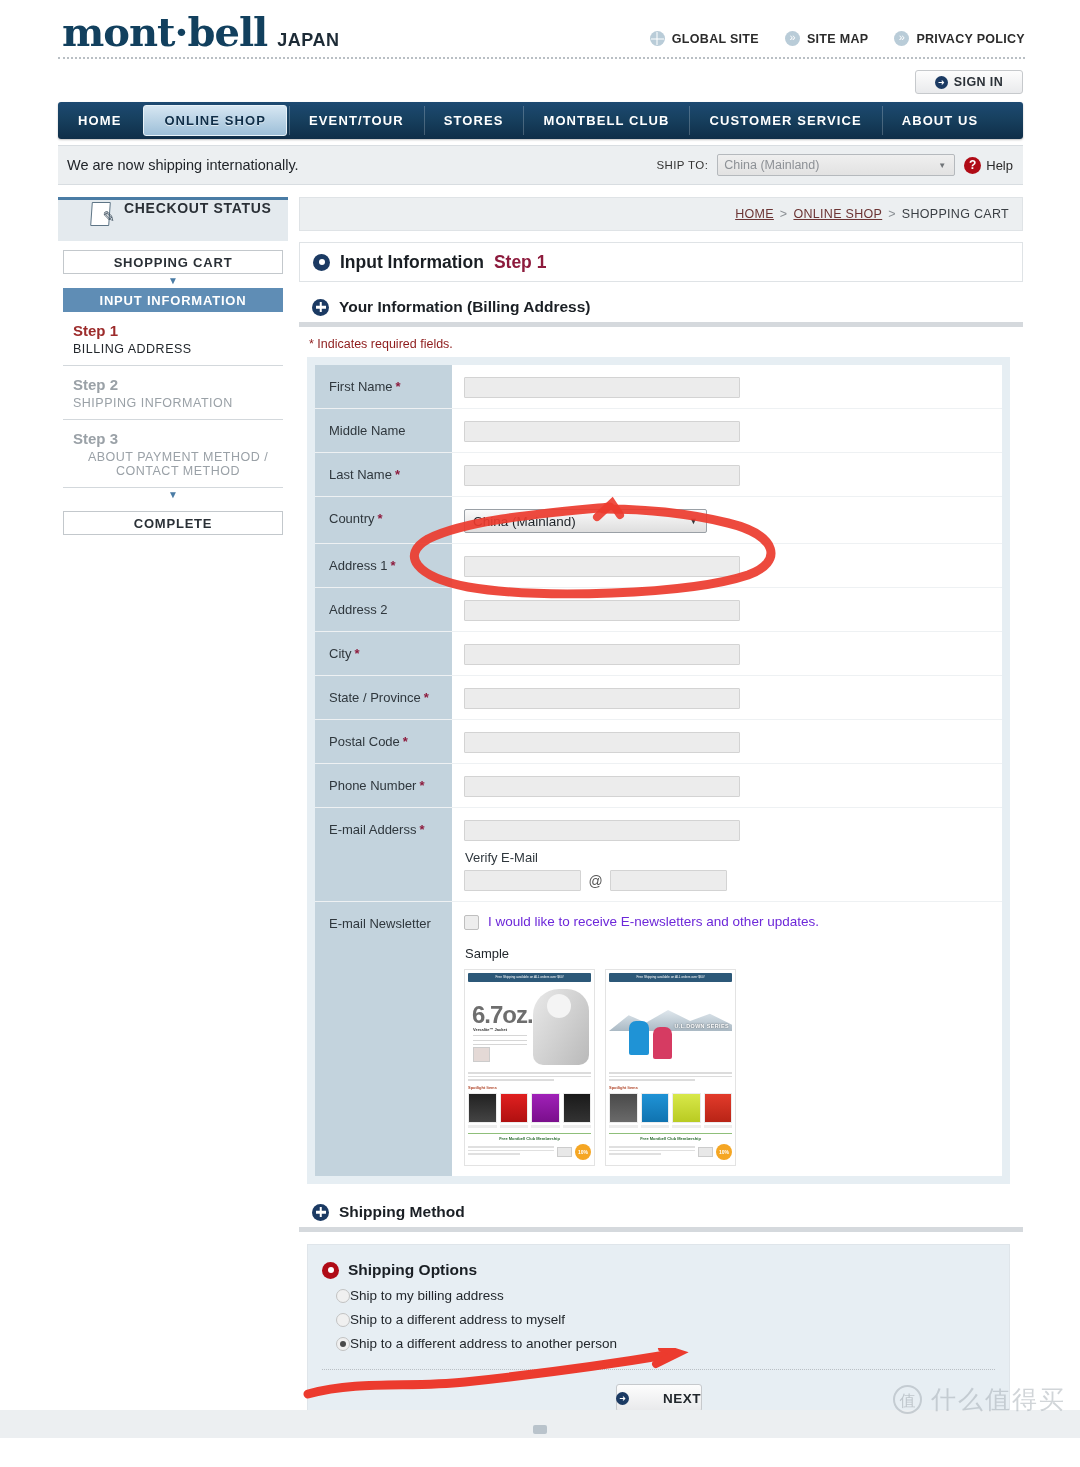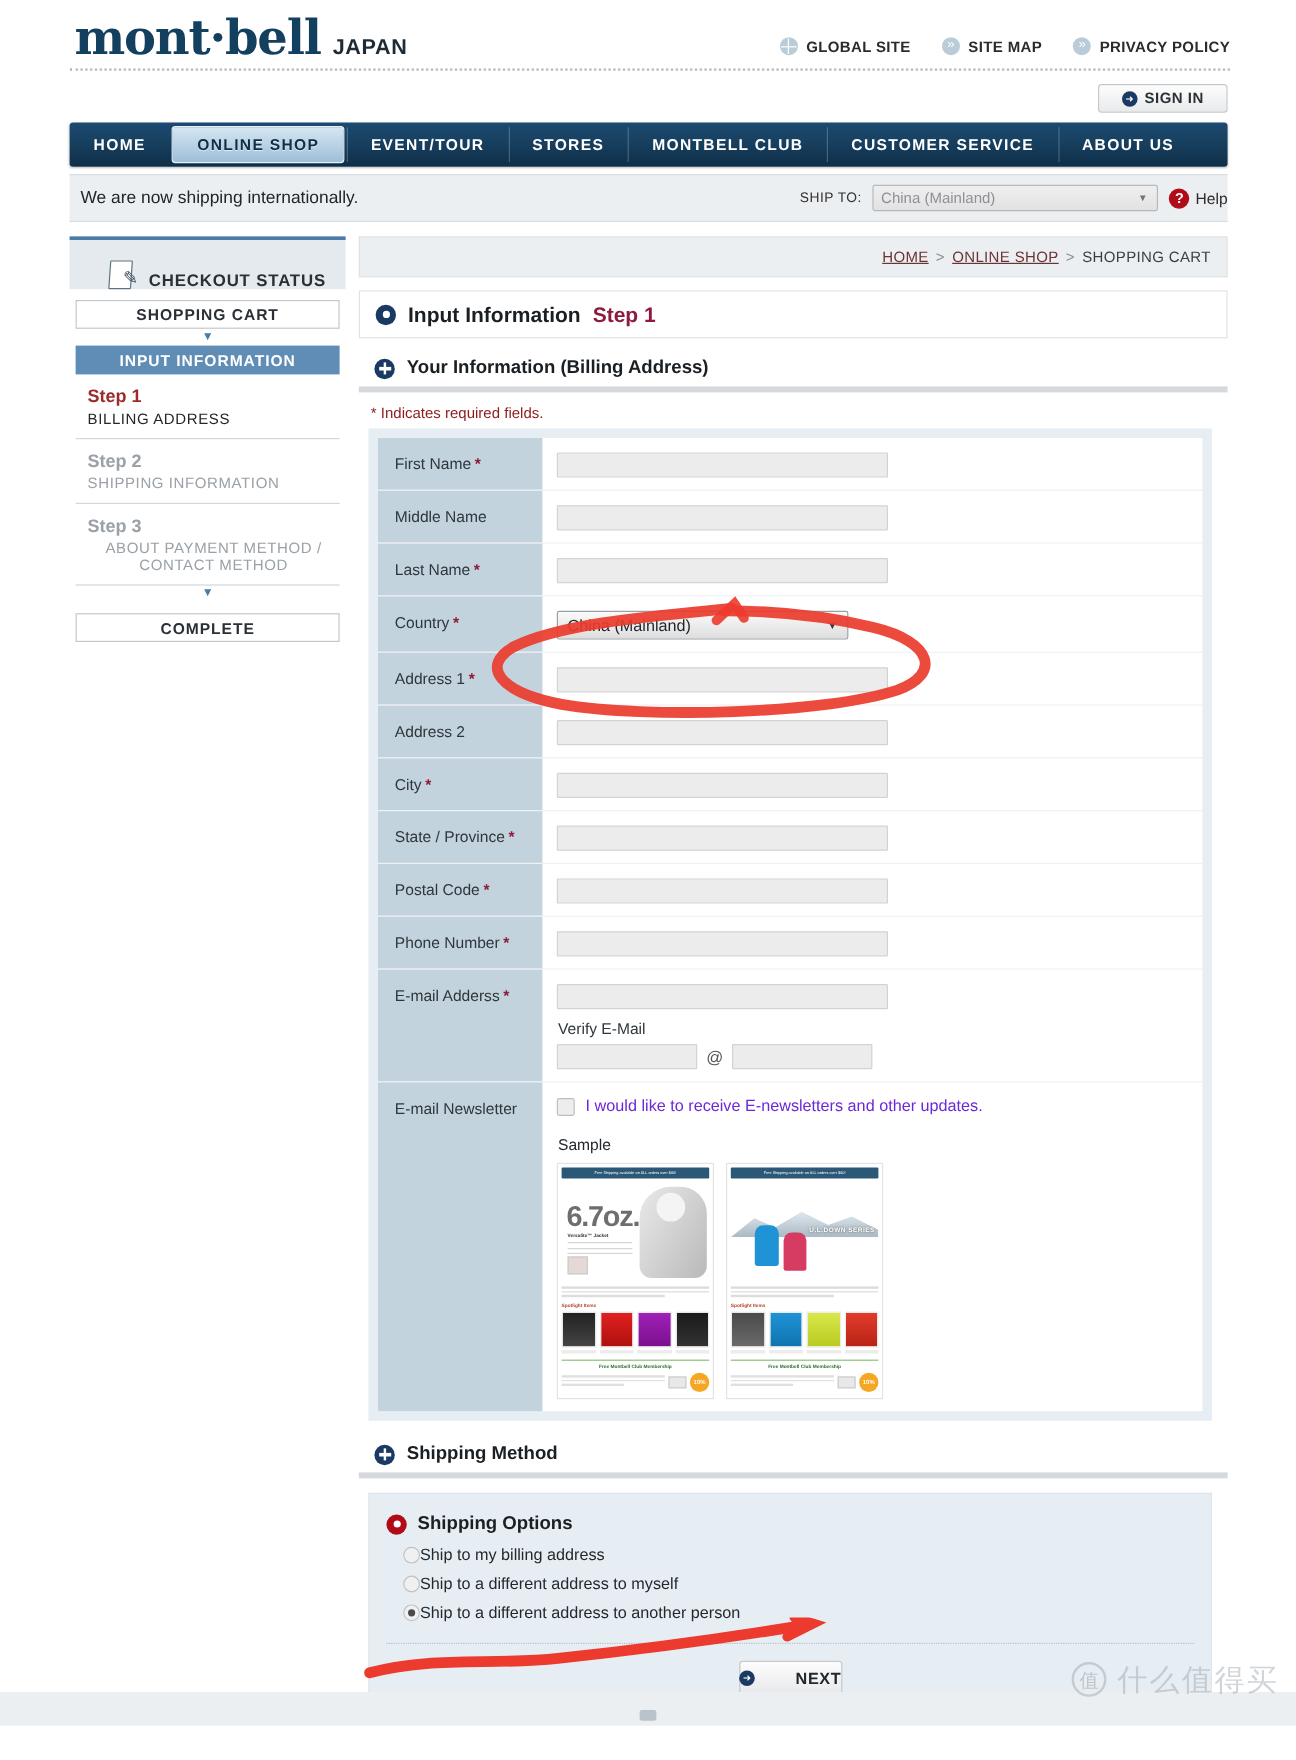--- a/index.html
+++ b/index.html
@@ -94,21 +94,21 @@
   }
   .nav-item.active::before { display:none; }
 
   
   .shipbar {
     margin:6px 57px 0 58px; height:40px;
     background:#eceff1; border-top:1px solid #d8dde1; border-bottom:1px solid #d8dde1;
     display:flex; align-items:center; position:relative;
   }
   .shipbar .notice { margin-left:9px; font-size:14.5px; color:#21252a; }
-  .shipbar .right { position:absolute; right:0; display:flex; align-items:center; gap:9px; }
+  .shipbar .right { position:absolute; right:10px; display:flex; align-items:center; gap:9px; }
   .shipbar .shipto-lbl { font-size:11.5px; color:#333; letter-spacing:0.4px; }
   .select-disabled {
     width:238px; height:22px;
     background:linear-gradient(to bottom,#efefef,#e2e2e2);
     border:1px solid #b5b9bd; border-radius:2px;
     display:flex; align-items:center; padding:0 6px;
     font-size:12.5px; color:#8d9196; position:relative;
   }
   .select-disabled .caret {
     position:absolute; right:8px; top:50%; transform:translateY(-50%);
@@ -121,21 +121,21 @@
   }
   .help .lbl { font-size:13px; color:#2b2b2b; }
 
   
   .content { position:relative; margin:12px 57px 0 58px; display:flex; gap:11px; }
 
   
   .sidebar { width:230px; flex:0 0 230px; }
   .sb-head {
     height:44px; background:#e4eaee; border-top:3px solid #4a7ca5;
-    display:flex; align-items:flex-end; gap:10px; padding-left:30px;
+    display:flex; align-items:flex-start; gap:10px; padding-left:30px;
   }
   .sb-head .lbl { font-size:14px; font-weight:700; color:#2a3036; letter-spacing:0.7px; }
   .ic-doc {
     width:26px; height:26px; position:relative; flex:0 0 26px;
   }
   .ic-doc::before {
     content:""; position:absolute; left:3px; top:2px; width:17px; height:22px;
     background:#fff; border:1.6px solid #5e7586; border-radius:1px;
     transform:skewX(-4deg);
   }

